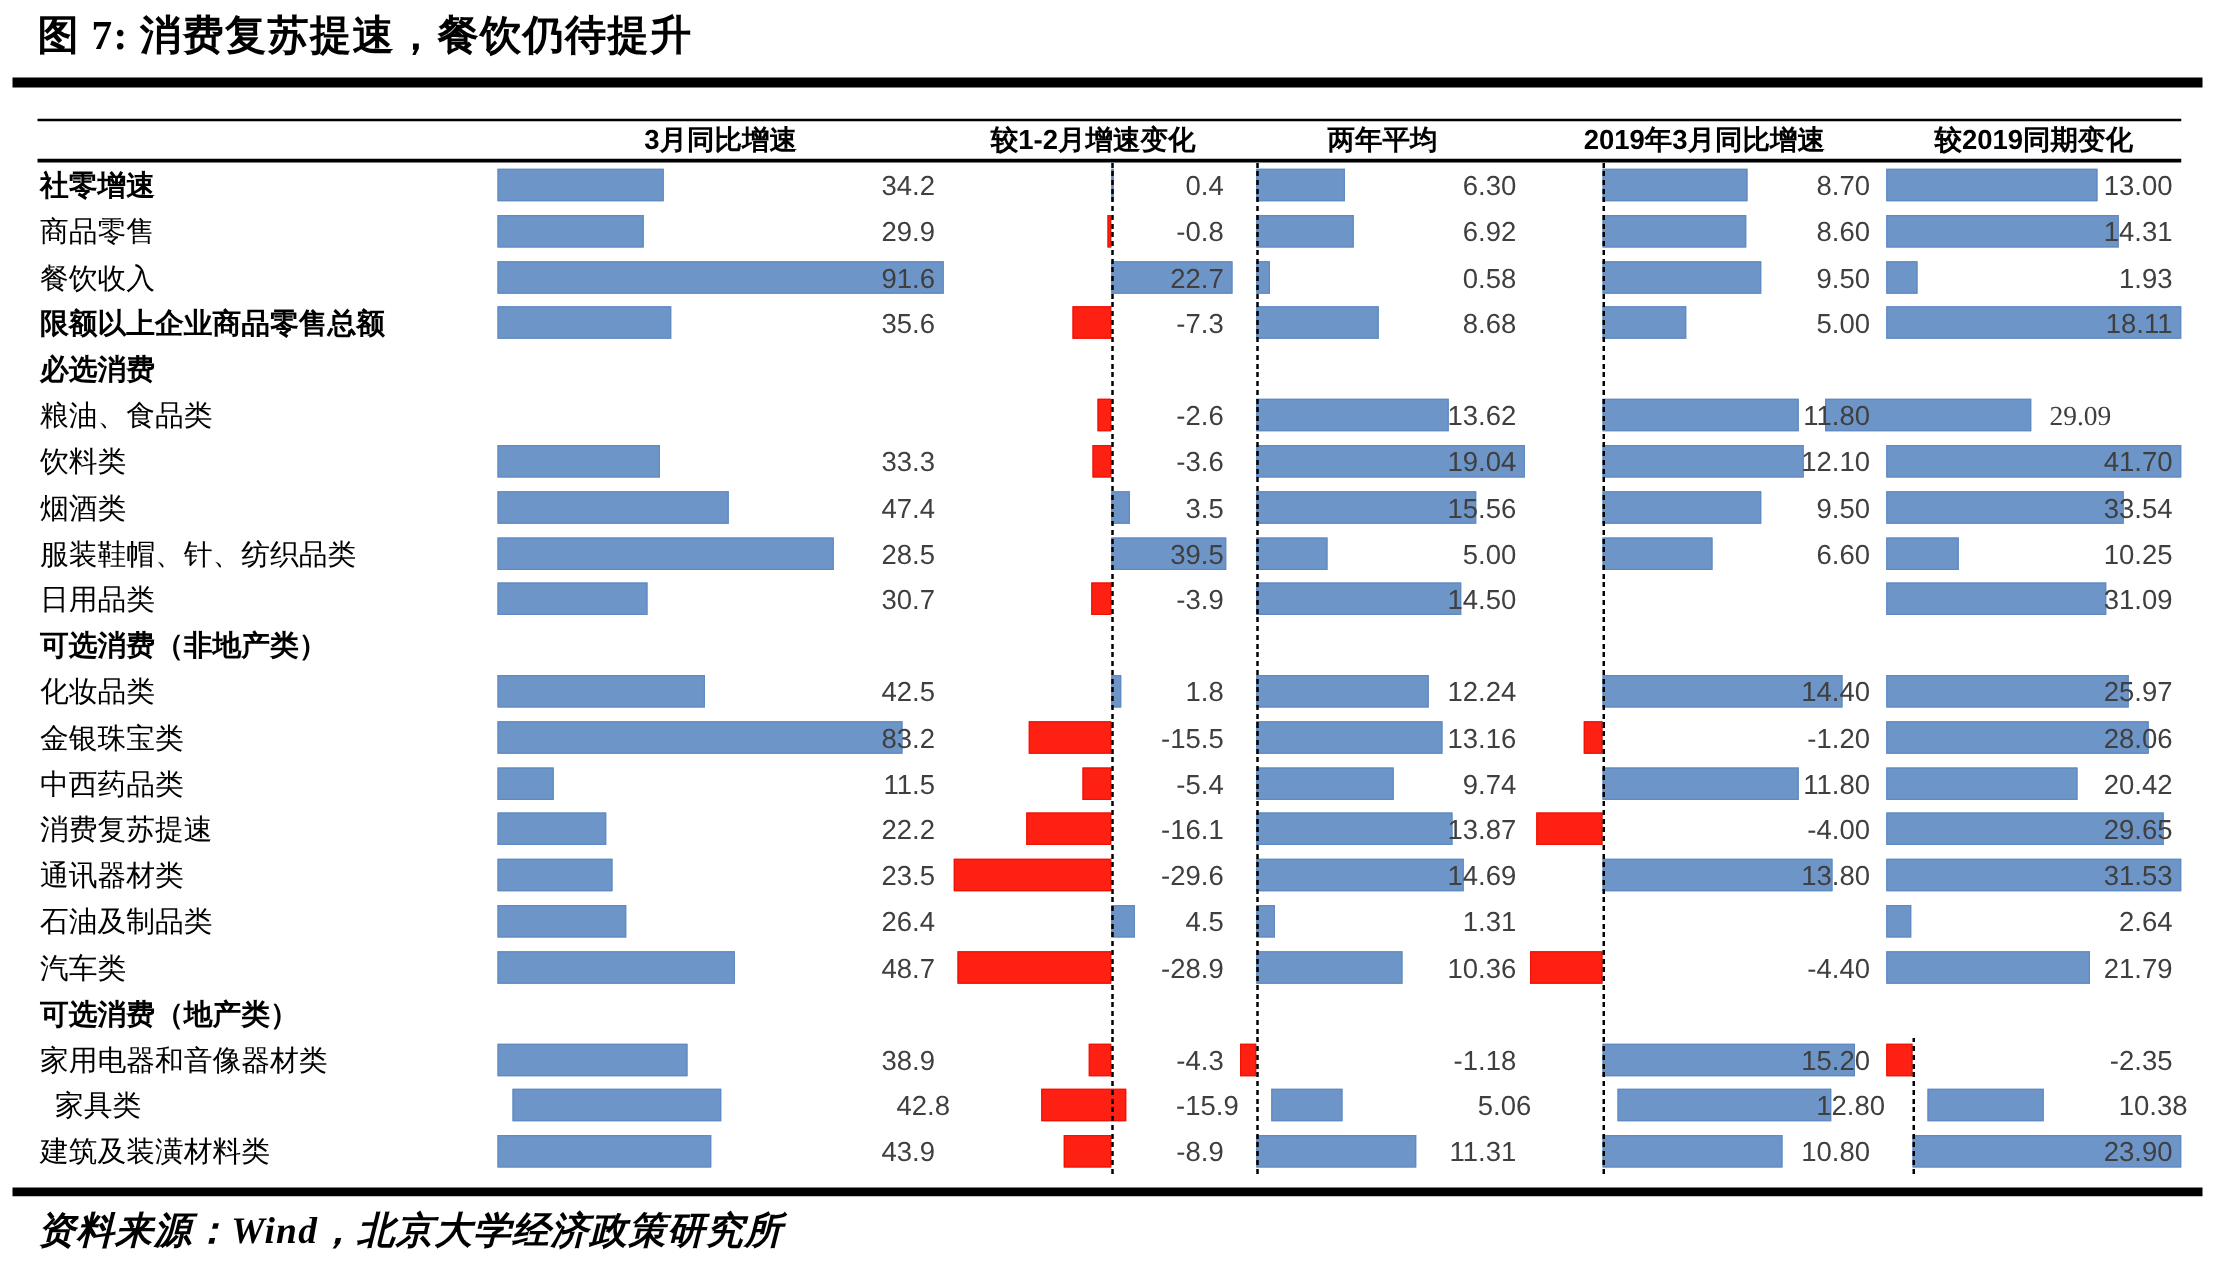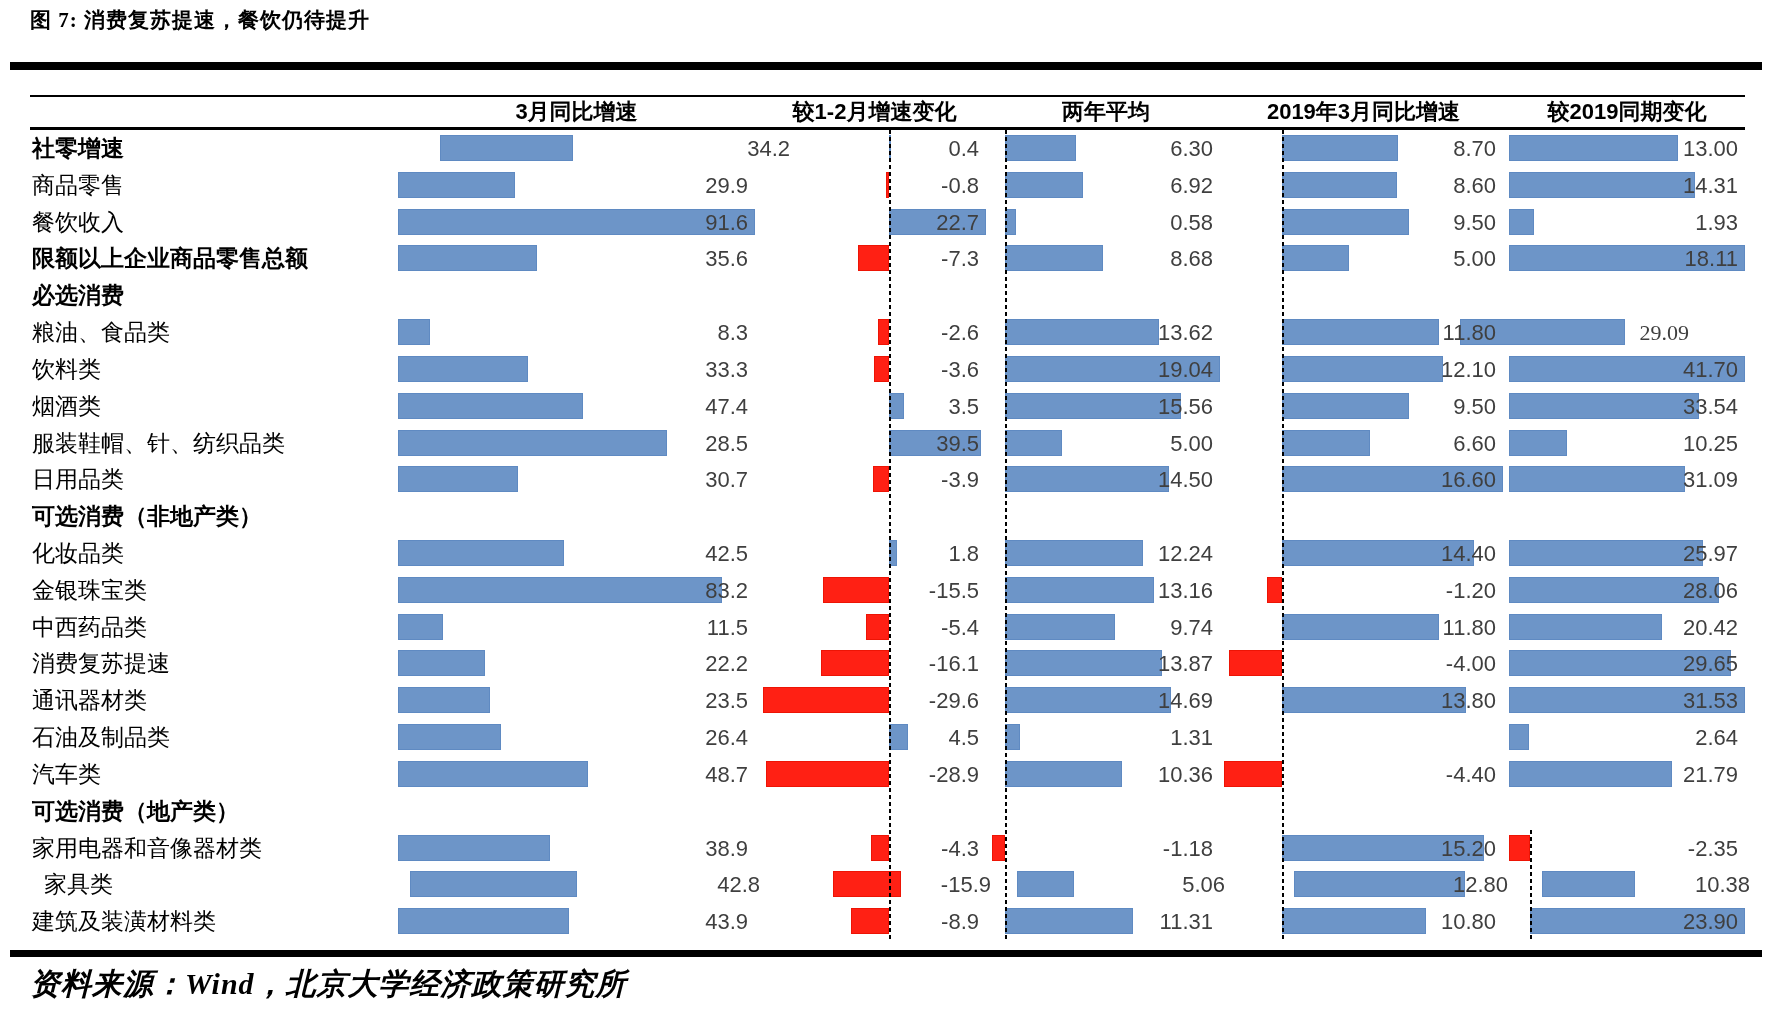--- a/index.html
+++ b/index.html
@@ -1,19 +1,19 @@
 <!DOCTYPE html>
 <html><head>
 <meta charset="utf-8">
 <style>
   html,body{margin:0;padding:0;background:#fff;}
   .fig{position:relative;width:1772px;height:1022px;background:#fff;overflow:hidden;
        font-family:"Liberation Sans",sans-serif;}
   .title{position:absolute;left:30px;top:6px;font-family:"Liberation Serif",serif;
-         font-weight:bold;font-size:21px;color:#000;letter-spacing:1px;}
+         font-weight:bold;font-size:33px;color:#000;letter-spacing:1px;}
   .rule{position:absolute;left:10px;width:1752px;background:#000;}
   .rule-top{top:62px;height:8px;}
   .rule-bottom{top:950px;height:7px;}
   .source{position:absolute;left:30px;top:964px;font-family:"Liberation Serif",serif;
           font-weight:bold;font-style:italic;font-size:30px;color:#000;letter-spacing:1px;}
   .table{position:absolute;left:30px;top:95px;width:1715px;height:845px;}
   .tline{position:absolute;left:0;width:1715px;background:#000;}
   .tline-top{top:0;height:2px;}
   .tline-head{top:32px;height:3px;}
   .col-header{position:absolute;top:2px;height:30px;line-height:30px;text-align:center;
@@ -47,21 +47,21 @@
     <div class="tline tline-top"></div>
     <div class="col-header h0">3月同比增速</div>
     <div class="col-header h1">较1-2月增速变化</div>
     <div class="col-header h2">两年平均</div>
     <div class="col-header h3">2019年3月同比增速</div>
     <div class="col-header h4">较2019同期变化</div>
     <div class="tline tline-head"></div>
     <div id="tbody">
         <div class="row" style="top: 35px;">
           <div class="rlabel b">社零增速</div>
-          <div class="cell" style="left: 368px; width: 357px; margin-left: 42px;">
+          <div class="cell" style="left: 368px; width: 357px;">
             <div class="bar pos" style="left: 0px; width: 133.29px;"></div>
             <div class="val">34.2</div>
           </div>
           <div class="cell" style="left: 733px; width: 223px;">
             <div class="bar pos" style="left: 126.21px; width: 1.70554px;"></div>
             <div class="val">0.4</div>
           </div>
           <div class="cell" style="left: 962px; width: 228px;">
             <div class="bar pos" style="left: 13.3056px; width: 71.0386px;"></div>
             <div class="val">6.30</div>
@@ -142,24 +142,20 @@
           <div class="cell" style="left: 1479px; width: 236px;">
             <div class="bar pos" style="left: 0px; width: 236px;"></div>
             <div class="val">18.11</div>
           </div>
         </div>
         <div class="row" style="top: 182.28px;">
           <div class="rlabel b">必选消费</div>
         </div>
         <div class="row" style="top: 219.1px;">
           <div class="rlabel">粮油、食品类</div>
-          <div class="cell" style="left: 368px; width: 357px;">
-            <div class="bar pos" style="left: 0px; width: 32.3483px;"></div>
-            <div class="val">8.3</div>
-          </div>
           <div class="cell" style="left: 733px; width: 223px;">
             <div class="bar neg" style="left: 115.124px; width: 11.086px;"></div>
             <div class="val">-2.6</div>
           </div>
           <div class="cell" style="left: 962px; width: 228px;">
             <div class="bar pos" style="left: 13.3056px; width: 153.579px;"></div>
             <div class="val">13.62</div>
           </div>
           <div class="cell" style="left: 1194px; width: 279px;">
             <div class="bar pos" style="left: 58.4571px; width: 156.771px;"></div>
@@ -245,24 +241,20 @@
             <div class="bar pos" style="left: 0px; width: 119.65px;"></div>
             <div class="val">30.7</div>
           </div>
           <div class="cell" style="left: 733px; width: 223px;">
             <div class="bar neg" style="left: 109.581px; width: 16.6291px;"></div>
             <div class="val">-3.9</div>
           </div>
           <div class="cell" style="left: 962px; width: 228px;">
             <div class="bar pos" style="left: 13.3056px; width: 163.501px;"></div>
             <div class="val">14.50</div>
-          </div>
-          <div class="cell" style="left: 1194px; width: 279px;">
-            <div class="bar pos" style="left: 58.4571px; width: 220.543px;"></div>
-            <div class="val">16.60</div>
           </div>
           <div class="cell" style="left: 1479px; width: 236px;">
             <div class="bar pos" style="left: 0px; width: 175.953px;"></div>
             <div class="val">31.09</div>
           </div>
         </div>
         <div class="row" style="top: 403.2px;">
           <div class="rlabel b">可选消费（非地产类）</div>
         </div>
         <div class="row" style="top: 440.02px;">

